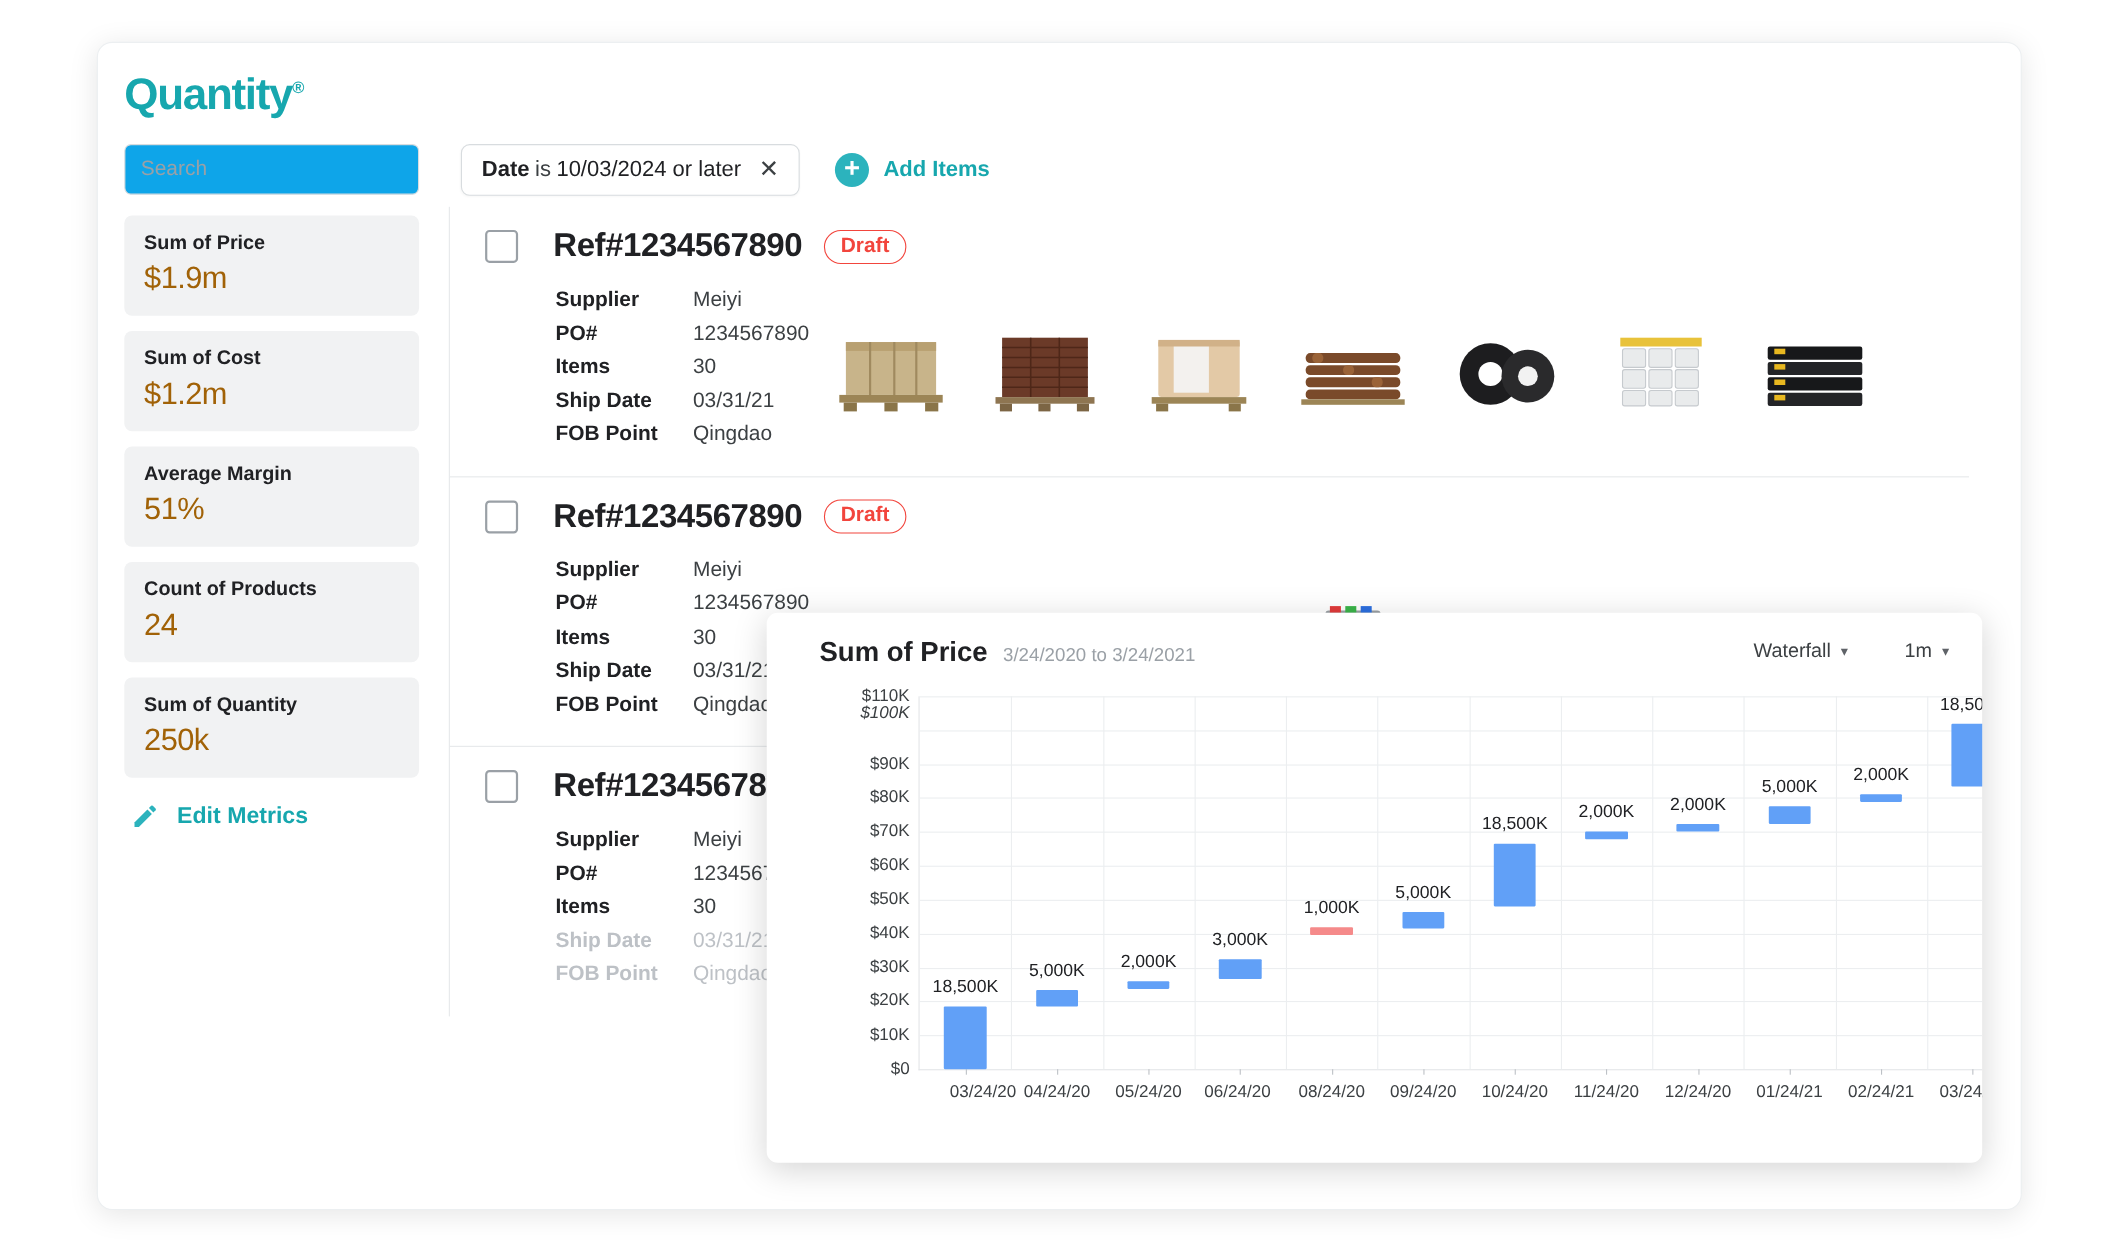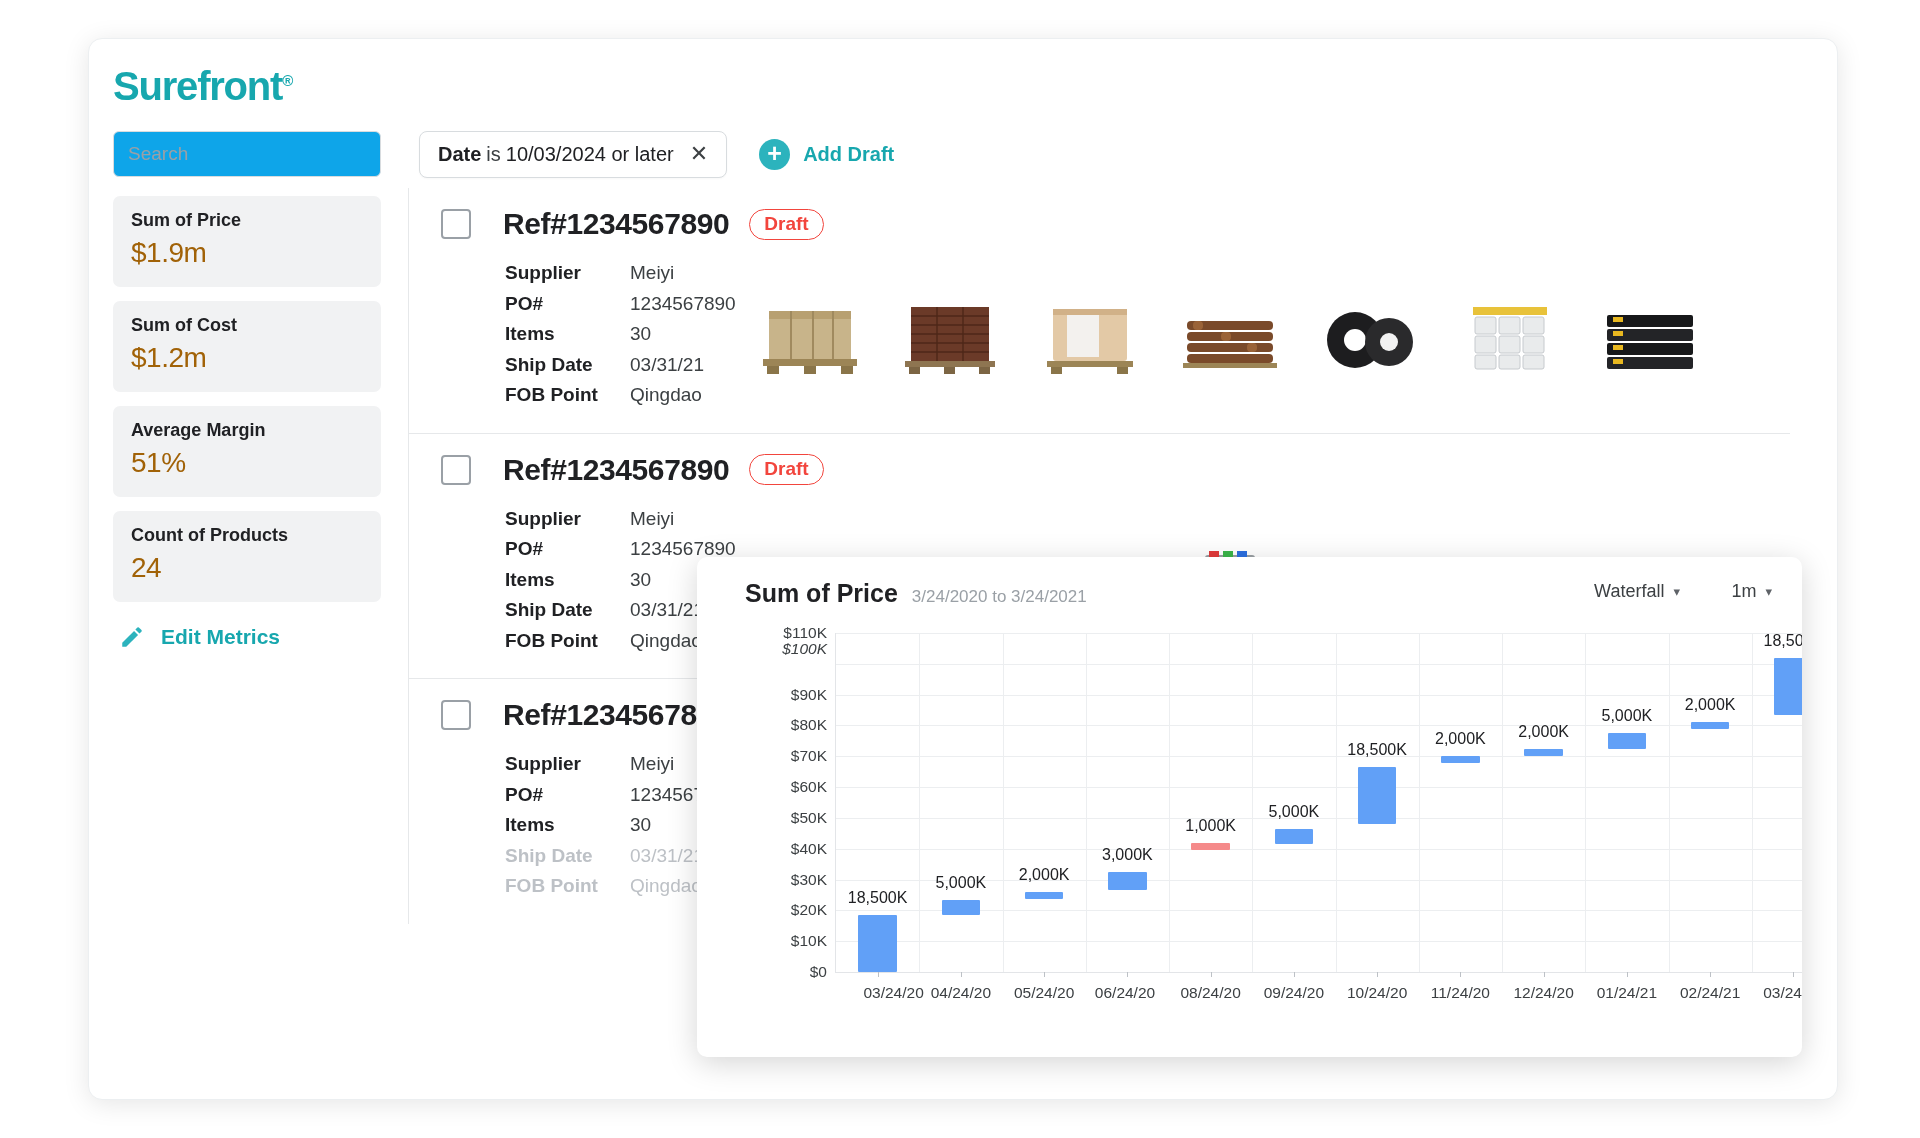--- a/index.html
+++ b/index.html
@@ -261,57 +261,61 @@
     font-size: 16px; color: #202124;
     transform: translateX(-50%);
     white-space: nowrap;
   }
 </style>
 </head>
 <body>
 
 <div id="app-window"></div>
 
-<div id="logo"><span>Surefront</span><span class="reg">®</span></div>
+<div id="logo"><span>Quantity</span><span class="reg">®</span></div>
 
 <div id="toolbar">
   <div class="search-box">
     <input type="text" placeholder="Search" style="">
 
   </div>
 
   <div class="filter-chip">
     <span class="f-field">Date</span>
     <span class="f-op">is</span>
     <span class="f-val">10/03/2024 or later</span>
     <span class="chip-x">✕</span>
   </div>
 
   <div id="add-filter">
     <span class="plus">+</span>
-    <span class="af-label">Add Draft</span>
+    <span class="af-label">Add Items</span>
   </div>
 </div>
 
 <div id="sidebar">
   <div class="metric-card">
     <div class="metric-label">Sum of Price</div>
     <div class="metric-value">$1.9m</div>
   </div>
   <div class="metric-card">
     <div class="metric-label">Sum of Cost</div>
     <div class="metric-value">$1.2m</div>
   </div>
   <div class="metric-card">
     <div class="metric-label">Average Margin</div>
     <div class="metric-value">51%</div>
   </div>
   <div class="metric-card">
     <div class="metric-label">Count of Products</div>
     <div class="metric-value">24</div>
+  </div>
+  <div class="metric-card">
+    <div class="metric-label">Sum of Quantity</div>
+    <div class="metric-value">250k</div>
   </div>
 
   <div id="edit-metrics">
     <svg width="26" height="26" viewBox="0 0 24 24">
       <path d="M3 17.3V21h3.7L17.6 10.1l-3.7-3.7L3 17.3z" fill="#2cb3bd"></path>
       <path d="M20.7 7.04a1 1 0 0 0 0-1.41l-2.33-2.33a1 1 0 0 0-1.41 0l-1.83 1.83 3.74 3.74 1.83-1.83z" fill="#2cb3bd"></path>
     </svg>
     <span class="em-label">Edit Metrics</span>
   </div>
 </div>

